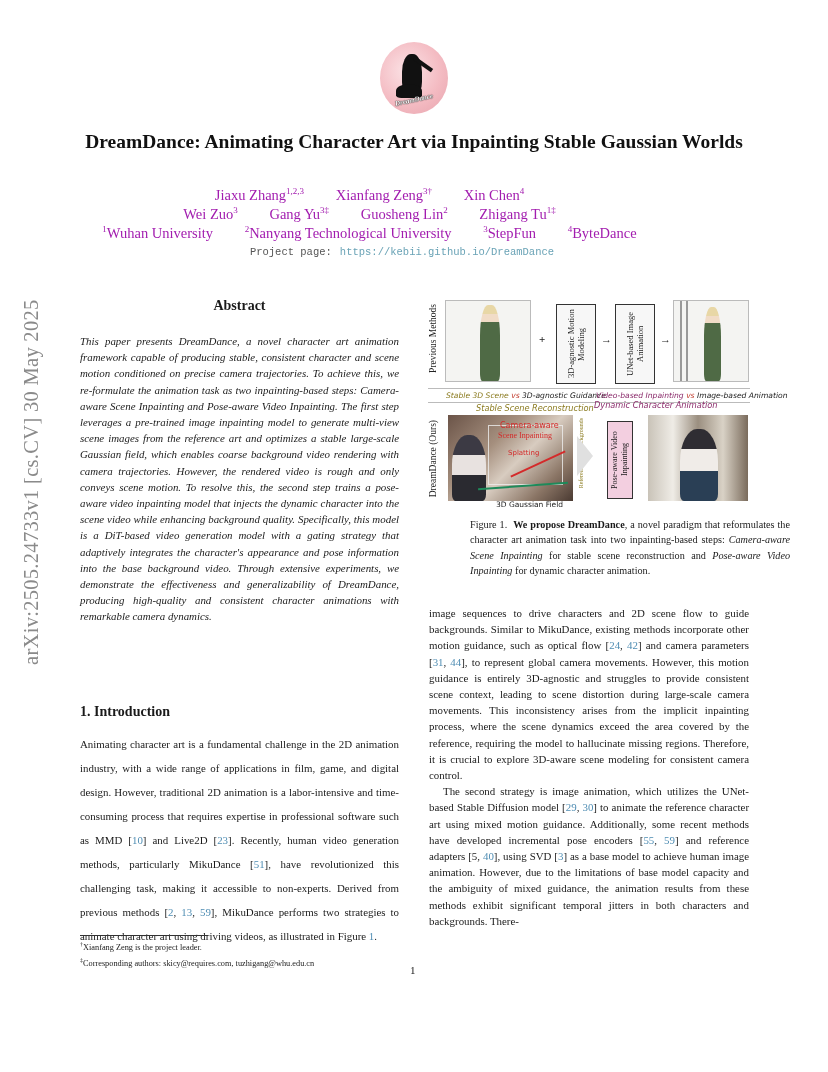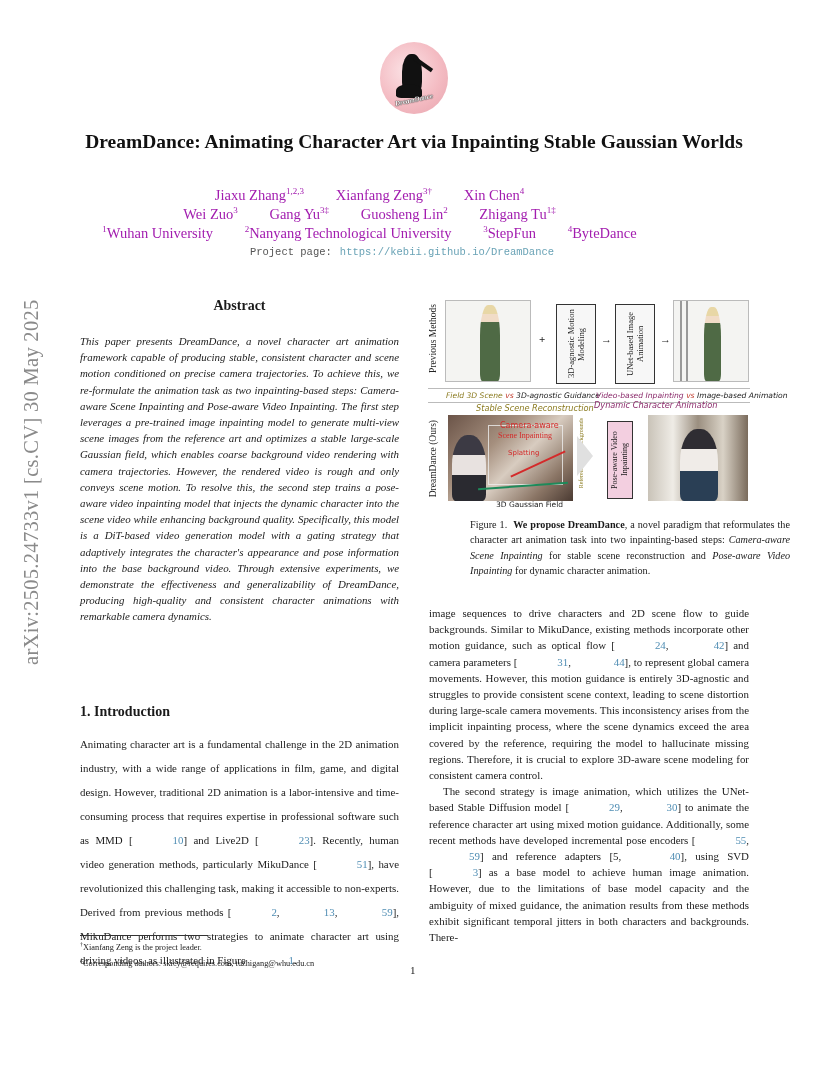--- a/index.html
+++ b/index.html
@@ -25,21 +25,21 @@
   .arxiv { position: absolute; left: 20px; top: 665px; transform: rotate(-90deg); transform-origin: left top; white-space: nowrap;
            font-size: 20.5px; color: #8a8a8a; letter-spacing: 0.3px; }
 
   .abstract-h { position: absolute; left: 80px; top: 298px; width: 319px; text-align: center; font-size: 14px; font-weight: bold; }
   .abstract-body { position: absolute; left: 80px; top: 333px; width: 319px; font-size: 10.9px; line-height: 16.2px; font-style: italic; text-align: justify; }
 
   .intro-h { position: absolute; left: 80px; top: 704px; font-size: 14px; font-weight: bold; }
   .intro-body { position: absolute; left: 80px; top: 732px; width: 319px; font-size: 10.9px; line-height: 24px; text-align: justify; }
   .intro-body p { text-indent: 0; }
   .intro-body p + p { text-indent: 14px; }
-  .ref { color: #4f8db3; margin-left: 40px; }
+  .ref { color: #4f8db3; }
 
   .fn-rule { position: absolute; left: 80px; top: 935px; width: 128px; height: 1px; background: #333; }
   .footnotes { position: absolute; left: 80px; top: 938px; width: 330px; font-size: 8.3px; line-height: 12.5px; }
   .footnotes sup { font-size: 6px; }
 
   .figure { position: absolute; left: 428px; top: 296px; width: 322px; height: 214px; }
   .fig-label-v { position: absolute; writing-mode: vertical-rl; transform: rotate(180deg); font-size: 9.5px; color: #222; white-space: nowrap; }
   .panel { position: absolute; border: 1px solid #bbb; background: #f4f4f2; overflow: hidden; }
   .char-green { position: absolute; left: 40%; width: 24%; background: linear-gradient(#e8d7a6 0 12%, #f1dcc7 12% 22%, #4f6a45 22% 100%); border-radius: 40% 40% 10% 10%; }
   .box { position: absolute; border: 1.5px solid #333; background: #f7f7f7; display: flex; align-items: center; justify-content: center; }
@@ -131,21 +131,21 @@
     </div>
   <div class="op" style="left:232px; top:37px;">→</div>
   <div class="panel" style="left:245px; top:4px; width:76px; height:82px;">
     <div style="position:absolute;left:6px;top:0;width:2px;height:82px;background:#999;"></div>
     <div style="position:absolute;left:12px;top:0;width:2px;height:82px;background:#999;"></div>
     <div class="char-green" style="top:6px; height:74px;"></div>
   </div>
 
   <div class="sep" style="top:92px;"></div>
   <div class="tagline" style="left:18px; top:95px;">
-    <span style="color:#8a7a1e">Field 3D Scene</span> <span style="color:#c0392b">vs</span> <span style="color:#222">3D-agnostic Guidance</span>
+    <span style="color:#8a7a1e">Stable 3D Scene</span> <span style="color:#c0392b">vs</span> <span style="color:#222">3D-agnostic Guidance</span>
   </div>
   <div class="tagline" style="left:168px; top:95px;">
     <span style="color:#8a2a6a">Video-based Inpainting</span> <span style="color:#c0392b">vs</span> <span style="color:#222">Image-based Animation</span>
   </div>
   <div class="sep" style="top:106px;"></div>
   <div class="sub" style="left:48px; top:107px; color:#8a7a1e;">Stable Scene Reconstruction</div>
   <div class="sub" style="left:166px; top:104px; color:#8a2a6a;">Dynamic Character Animation</div>
 
   <div class="fig-label-v" style="left:0; top:124px;">DreamDance (Ours)</div>
   <div class="scene">

